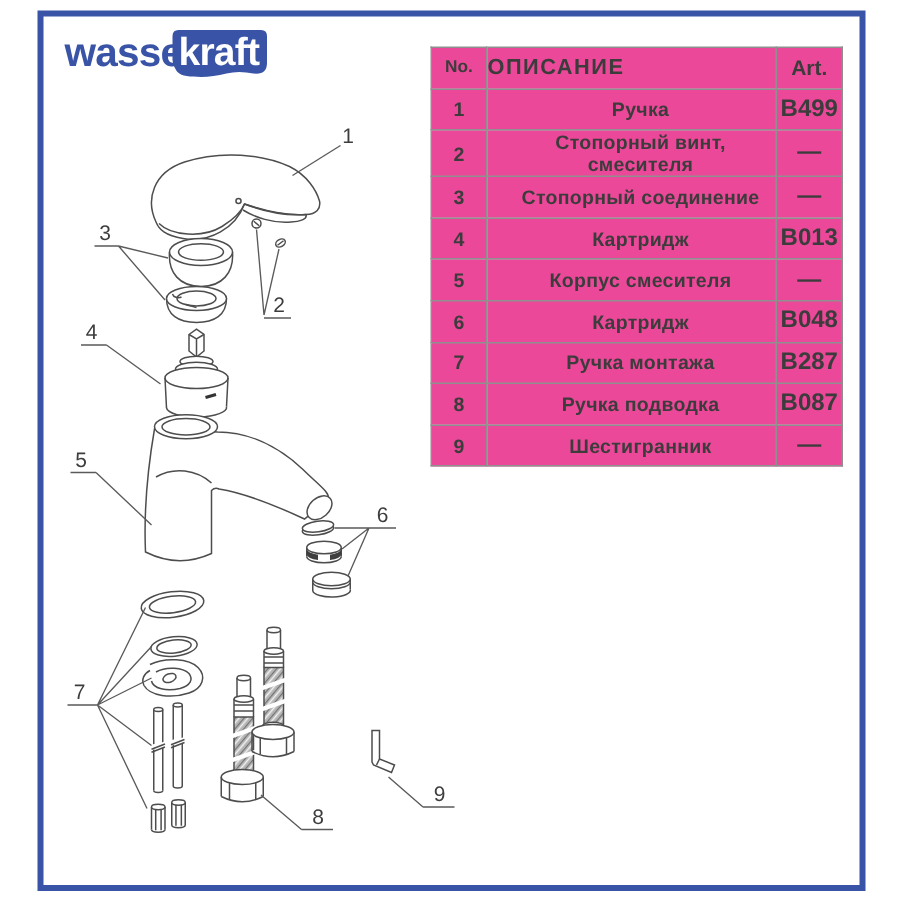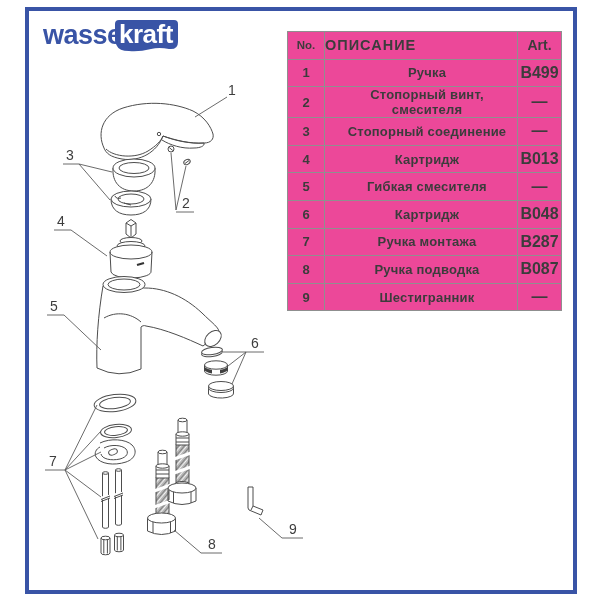--- a/index.html
+++ b/index.html
@@ -59,21 +59,21 @@
       <td class="col-desc">Стопорный соединение</td>
       <td class="col-art">—</td>
     </tr>
     <tr>
       <td class="col-no">4</td>
       <td class="col-desc">Картридж</td>
       <td class="col-art">B013</td>
     </tr>
     <tr>
       <td class="col-no">5</td>
-      <td class="col-desc">Гибкая смесителя</td>
+      <td class="col-desc">Корпус смесителя</td>
       <td class="col-art">—</td>
     </tr>
     <tr>
       <td class="col-no">6</td>
       <td class="col-desc">Картридж</td>
       <td class="col-art">B048</td>
     </tr>
     <tr>
       <td class="col-no">7</td>
       <td class="col-desc">Ручка монтажа</td>

